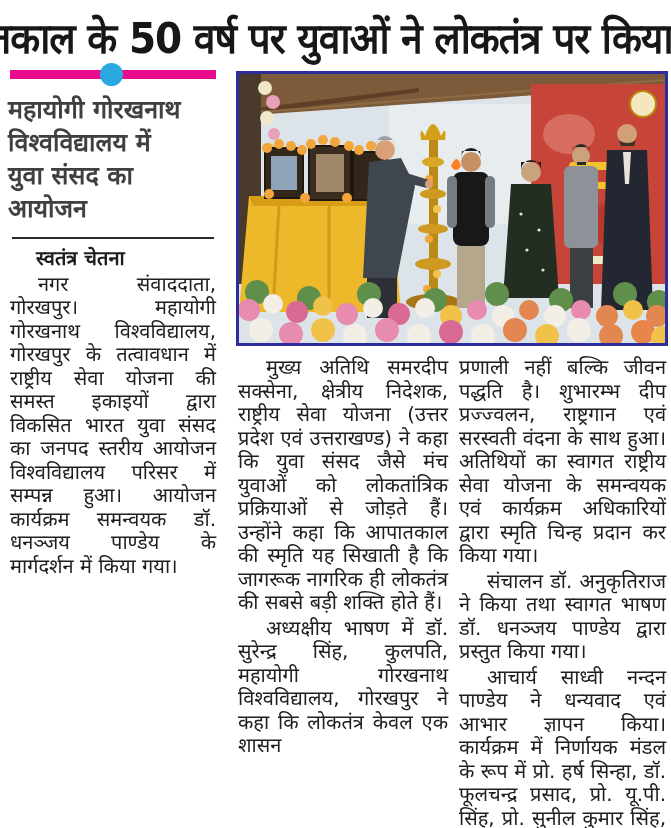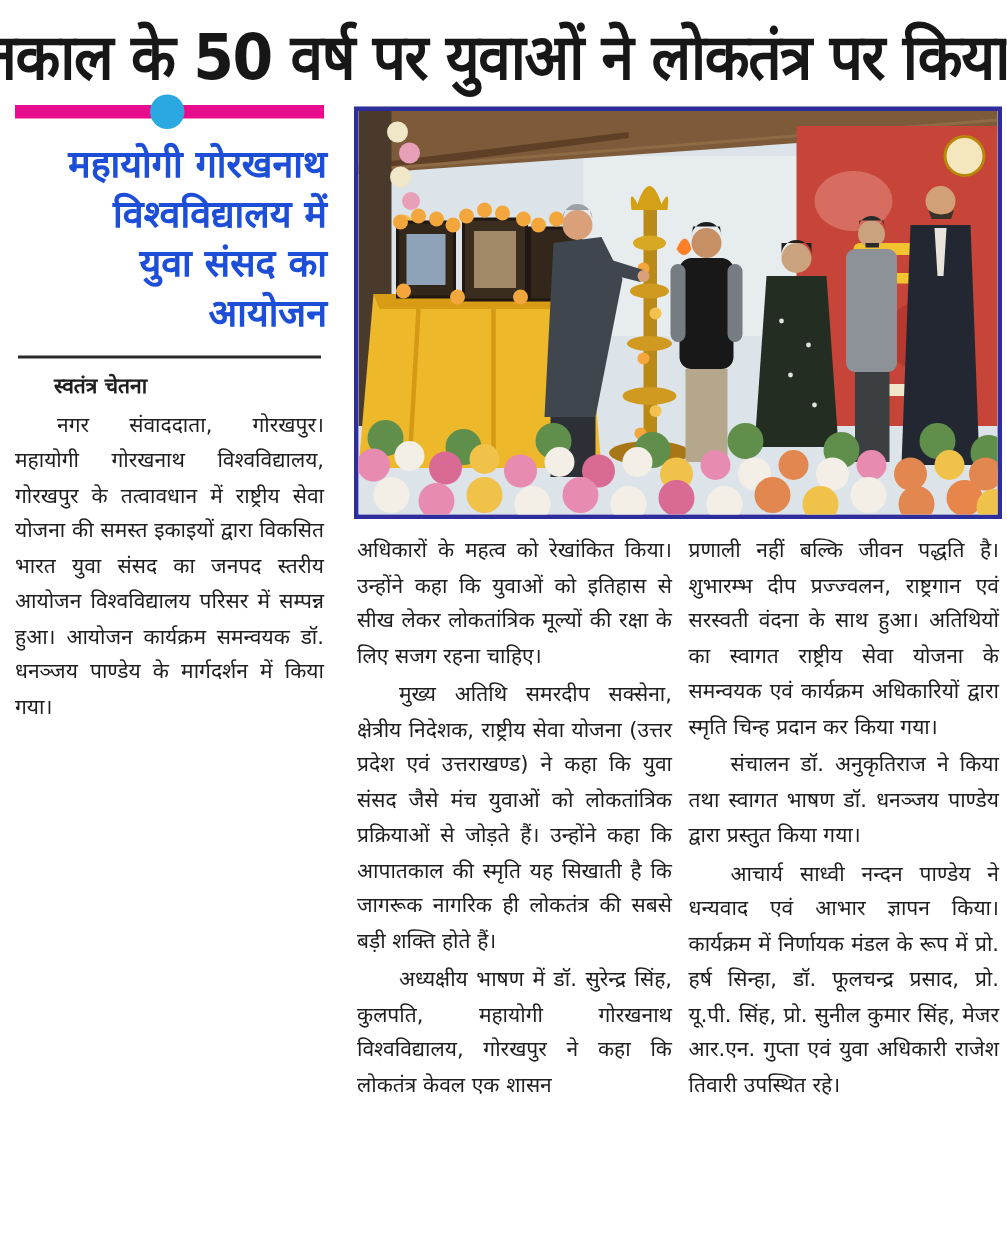--- a/index.html
+++ b/index.html
@@ -13,25 +13,25 @@
     display:flex;align-items:center;justify-content:center;
     font-size:39px;font-weight:800;letter-spacing:-1px;color:#171717;
     white-space:nowrap;transform:scaleY(1.08);transform-origin:top;
   }
   .left-col{position:absolute;left:8px;top:70px;width:210px;}
   .accent-bar{position:relative;height:9px;margin:0 2px;}
   .accent-dot{
     position:absolute;top:-7px;left:90px;width:23px;height:23px;border-radius:50%;
   }
   .subhead{
-    padding:14px 0 6px 0;text-align:right;font-weight:700;color:#1d4ed8;
+    padding:14px 0 6px 0;text-align:left;font-weight:700;color:#404040;
     font-size:25px;line-height:33px;
   }
   .subhead-rule{border:0;border-top:2px solid #2a2a2a;margin:6px 4px 8px 4px;}
-  .body-text{font-size:14px;line-height:23.5px;text-align:justify;color:#1e1e1e;}
+  .body-text{font-size:20px;line-height:23.5px;text-align:justify;color:#1e1e1e;}
   .body-text p{margin:2px;text-indent:28px;}
   .body-text p.cont{text-indent:0;}
   .source-line{font-weight:700;text-indent:28px;}
   .photo-frame{
     position:absolute;left:236px;top:71px;width:432px;height:275px;
     box-sizing:border-box;border:3px solid #2d2d9b;background:#e8edf0;
   }
   .photo-frame svg{display:block;width:100%;height:100%;}
   .col2{position:absolute;left:236px;top:354px;width:214px;}
   .col3{position:absolute;left:457px;top:354px;width:211px;}
@@ -219,21 +219,20 @@
         <circle cx="340" cy="256" r="12" fill="#f3eee6"></circle>
           <circle cx="372" cy="262" r="12" fill="#e2874f"></circle>
         <circle cx="404" cy="258" r="12" fill="#e8854a"></circle>
           <circle cx="424" cy="264" r="12" fill="#f0c24a"></circle>
       </g>
     </g>
   </svg>
 </div>
 
 <div class="col2 body-text">
-  <p class="cont">अधिकारों के महत्व को रेखांकित किया। उन्होंने कहा कि युवाओं को इतिहास से सीख लेकर लोकतांत्रिक मूल्यों की रक्षा के लिए सजग रहना चाहिए।</p>
   <p>मुख्य अतिथि समरदीप सक्सेना, क्षेत्रीय निदेशक, राष्ट्रीय सेवा योजना (उत्तर प्रदेश एवं उत्तराखण्ड) ने कहा कि युवा संसद जैसे मंच युवाओं को लोकतांत्रिक प्रक्रियाओं से जोड़ते हैं। उन्होंने कहा कि आपातकाल की स्मृति यह सिखाती है कि जागरूक नागरिक ही लोकतंत्र की सबसे बड़ी शक्ति होते हैं।</p>
   <p>अध्यक्षीय भाषण में डॉ. सुरेन्द्र सिंह, कुलपति, महायोगी गोरखनाथ विश्वविद्यालय, गोरखपुर ने कहा कि लोकतंत्र केवल एक शासन</p>
 </div>
 
 <div class="col3 body-text">
   <p class="cont">प्रणाली नहीं बल्कि जीवन पद्धति है। शुभारम्भ दीप प्रज्ज्वलन, राष्ट्रगान एवं सरस्वती वंदना के साथ हुआ। अतिथियों का स्वागत राष्ट्रीय सेवा योजना के समन्वयक एवं कार्यक्रम अधिकारियों द्वारा स्मृति चिन्ह प्रदान कर किया गया।</p>
   <p>संचालन डॉ. अनुकृतिराज ने किया तथा स्वागत भाषण डॉ. धनञ्जय पाण्डेय द्वारा प्रस्तुत किया गया।</p>
   <p>आचार्य साध्वी नन्दन पाण्डेय ने धन्यवाद एवं आभार ज्ञापन किया। कार्यक्रम में निर्णायक मंडल के रूप में प्रो. हर्ष सिन्हा, डॉ. फूलचन्द्र प्रसाद, प्रो. यू.पी. सिंह, प्रो. सुनील कुमार सिंह, मेजर आर.एन. गुप्ता एवं युवा अधिकारी राजेश तिवारी उपस्थित रहे।</p>
 </div>
 

